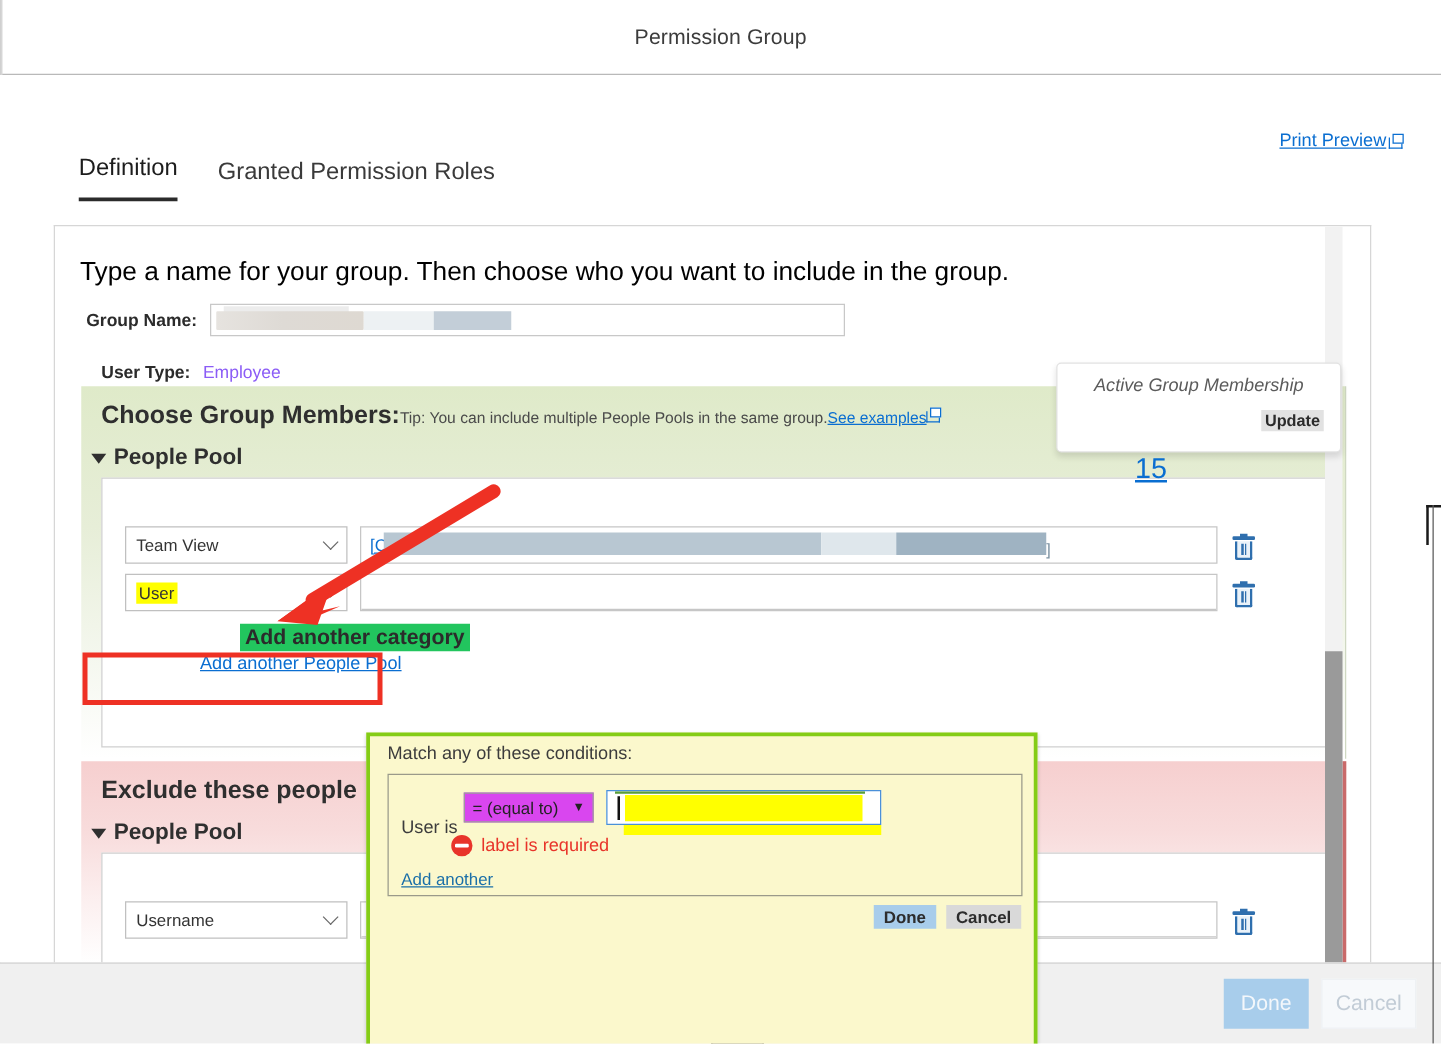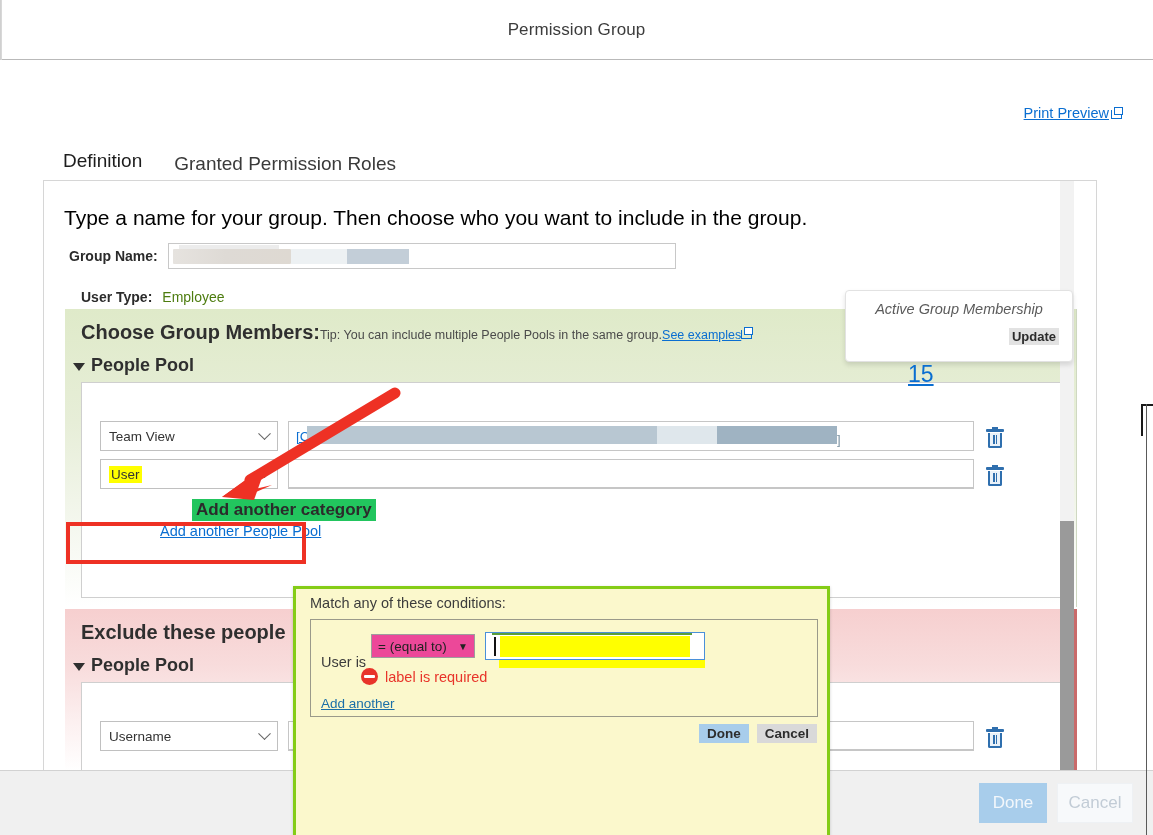--- a/index.html
+++ b/index.html
@@ -55,21 +55,21 @@
     width: 9px; height: 8px; border: 1.4px solid #0a6ed1; border-top: none;
   }
   .ext-icon:after {
     content: ""; position: absolute; right: 0; top: 0;
     width: 7px; height: 6px; border: 1.4px solid #0a6ed1;
     background: #fff;
   }
 
   
   .tabs {
-    position: absolute; left: 63px; top: 90px;
+    position: absolute; left: 63px; top: 64px;
     display: flex; align-items: flex-end; gap: 32px;
   }
   .tab {
     font-size: 19px; color: #3a3a3a; padding-bottom: 12px;
     cursor: pointer; white-space: nowrap;
   }
   .tab.active { color: #1d1d1d; border-bottom: 3px solid #2b2b2b; }
 
   .panel {
     position: absolute; left: 43px; top: 120px;
@@ -110,21 +110,21 @@
     position: absolute; left: 10px; top: 1px; width: 100px; height: 5px;
     background: rgba(150,150,150,.18);
   }
 
   .usertype-row {
     position: absolute; left: 37px; top: 108px;
     display: flex; align-items: center; gap: 10px;
     font-size: 14px;
   }
   .usertype-label { font-weight: bold; color: #2b2b2b; }
-  .usertype-value { color: #4d7c0f; }
+  .usertype-value { color: #8b5cf6; }
 
   
   .sect-green {
     position: absolute; left: 21px; top: 128px;
     width: 1012px; height: 298px;
     background: linear-gradient(180deg,#dfeac9 0%,#e7eed8 38%,#f4f7ee 72%,#ffffff 100%);
     border-right: 1px solid #cfd8c2;
   }
   .sect-red {
     position: absolute; left: 21px; top: 428px;
@@ -262,21 +262,21 @@
     position: absolute; left: 14px; top: 30px;
     width: 508px; height: 98px;
     border: 1px solid #9a9a8a; background: #fbf8cc;
   }
   .cond-userlabel {
     position: absolute; left: 10px; top: 34px;
     font-size: 14.5px; color: #3c3c3c;
   }
   .op-sel {
     position: absolute; left: 60px; top: 14px;
-    width: 104px; height: 24px; background: #ec4899;
+    width: 104px; height: 24px; background: #d946ef;
     border: 1px solid #9d9d9d;
     display: flex; align-items: center; justify-content: space-between;
     padding: 0 6px; font-size: 13.5px; color: #222; cursor: pointer;
   }
   .op-sel .tri { font-size: 10px; }
   .cond-input {
     position: absolute; left: 174px; top: 12px;
     width: 220px; height: 28px;
     border: 1.5px solid #4a90d9; background: #fff;
     overflow: hidden;

